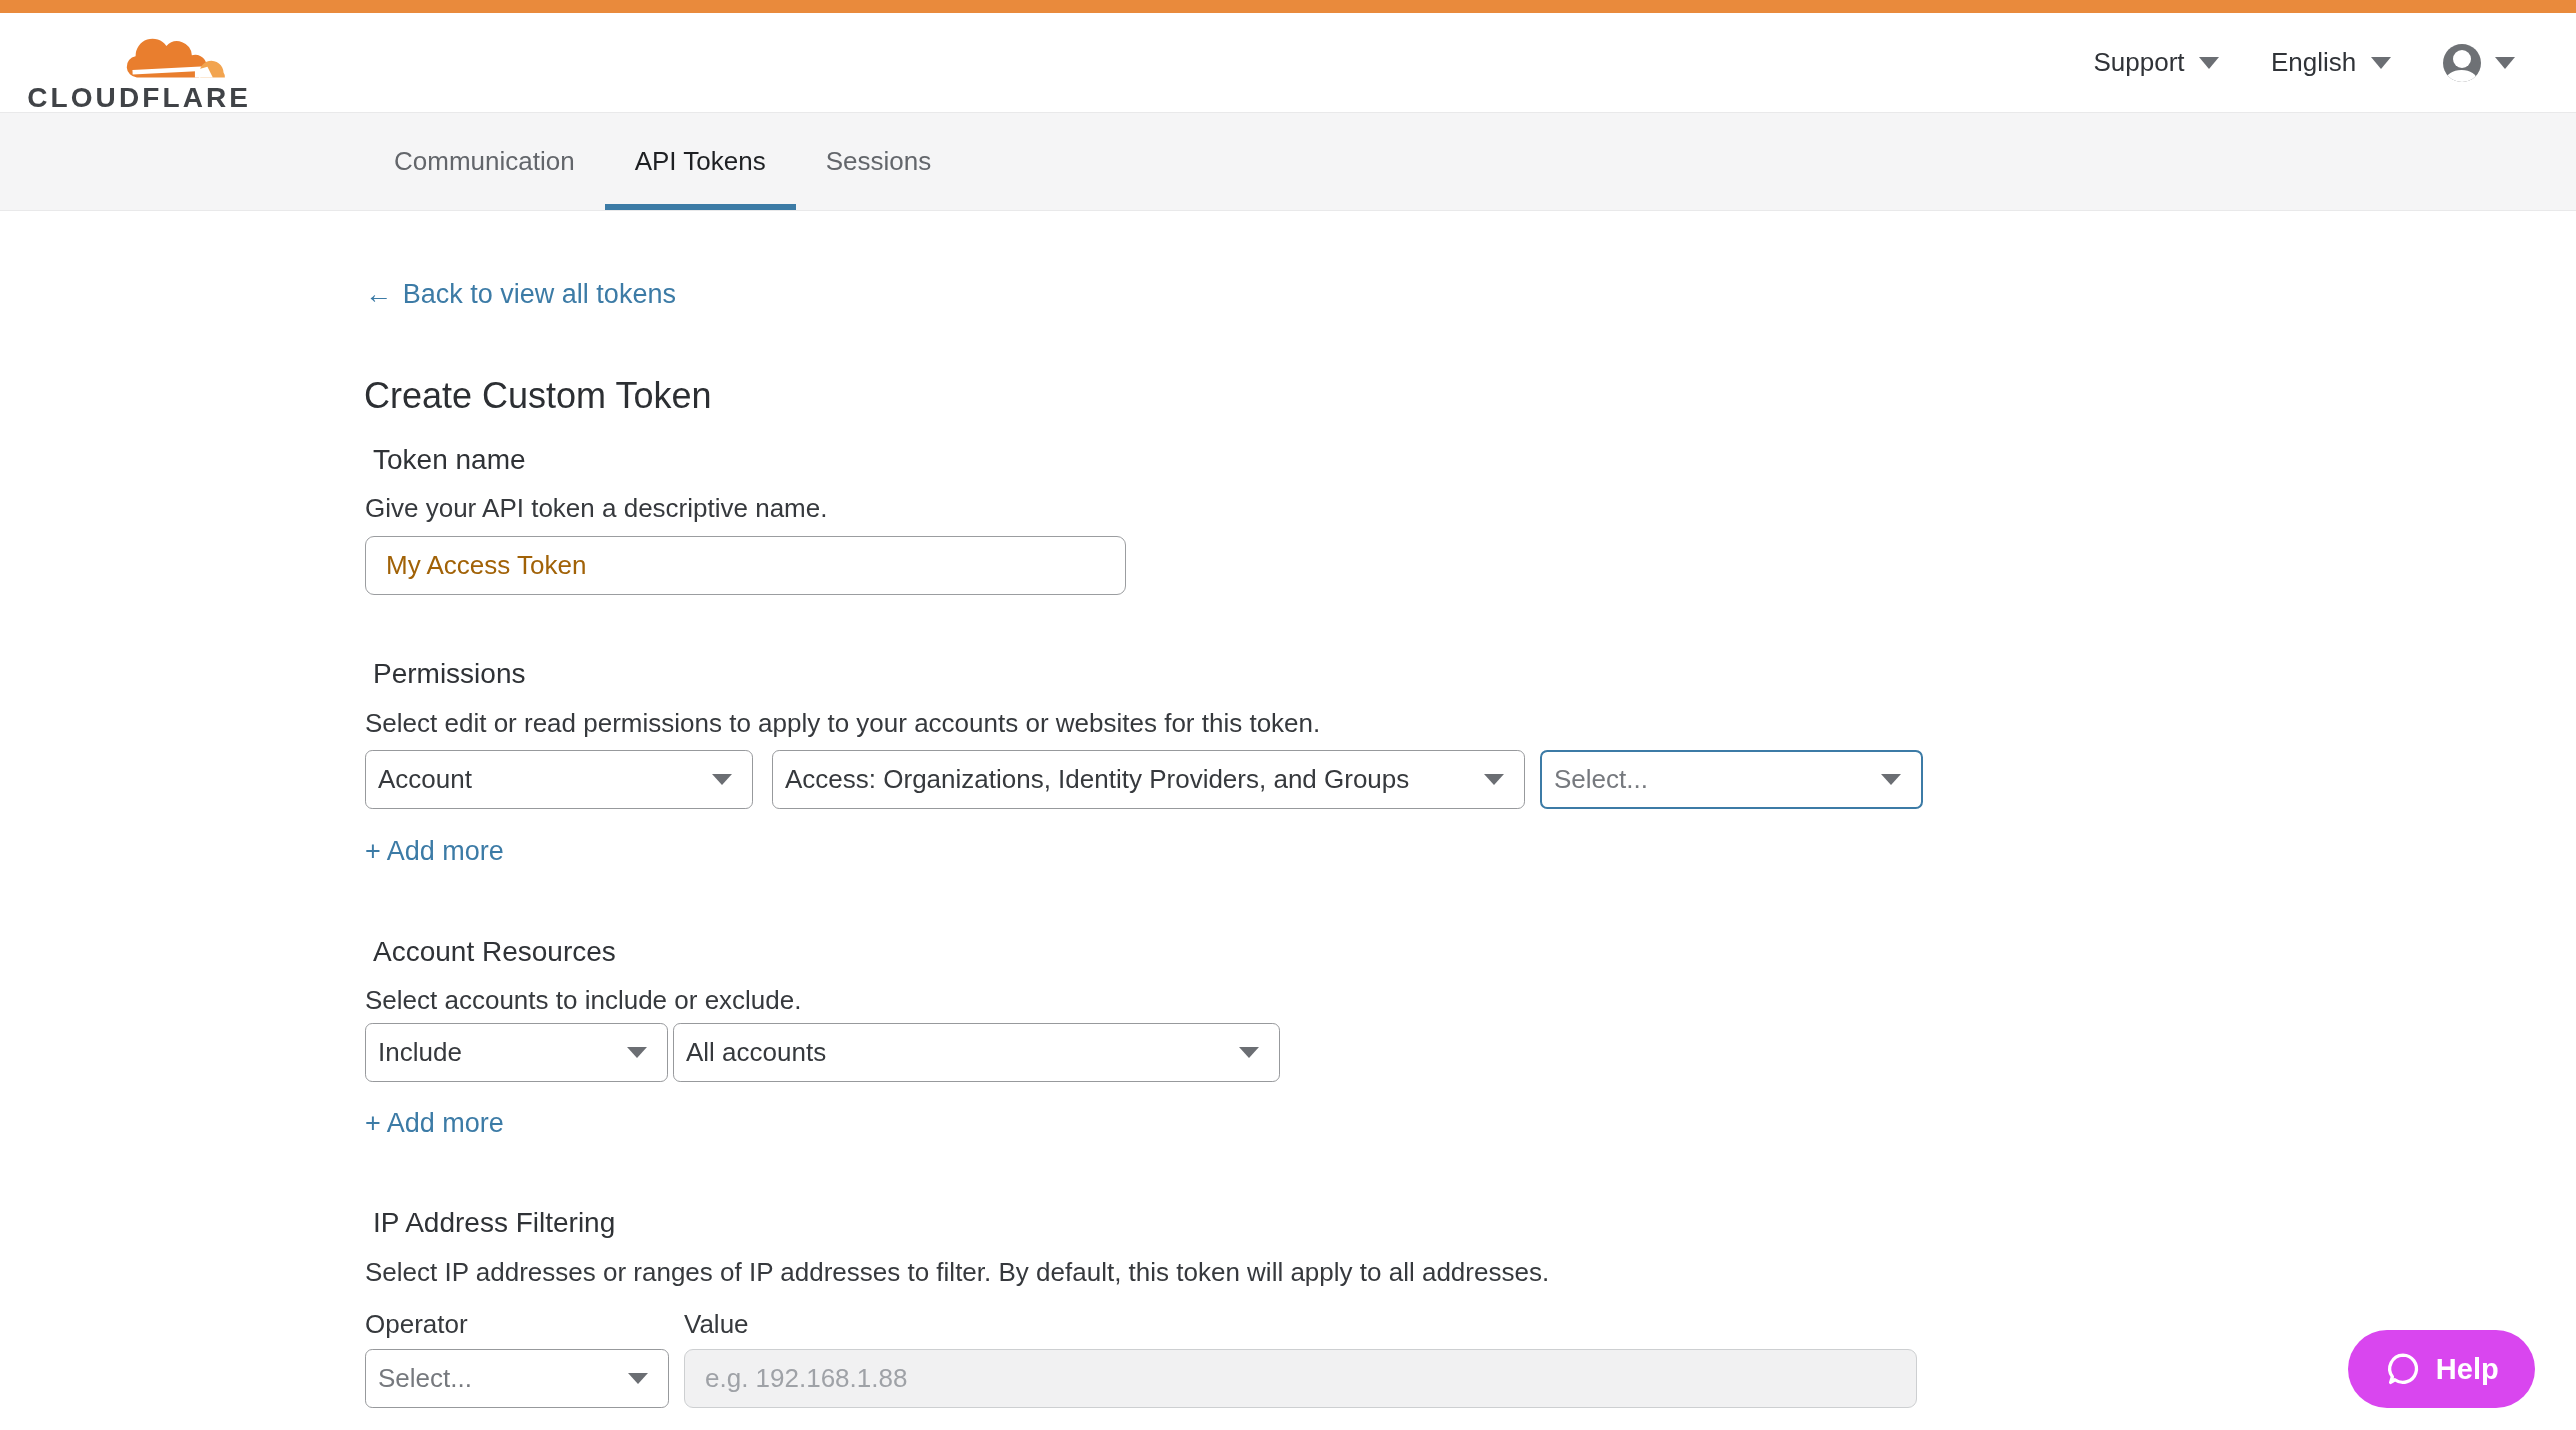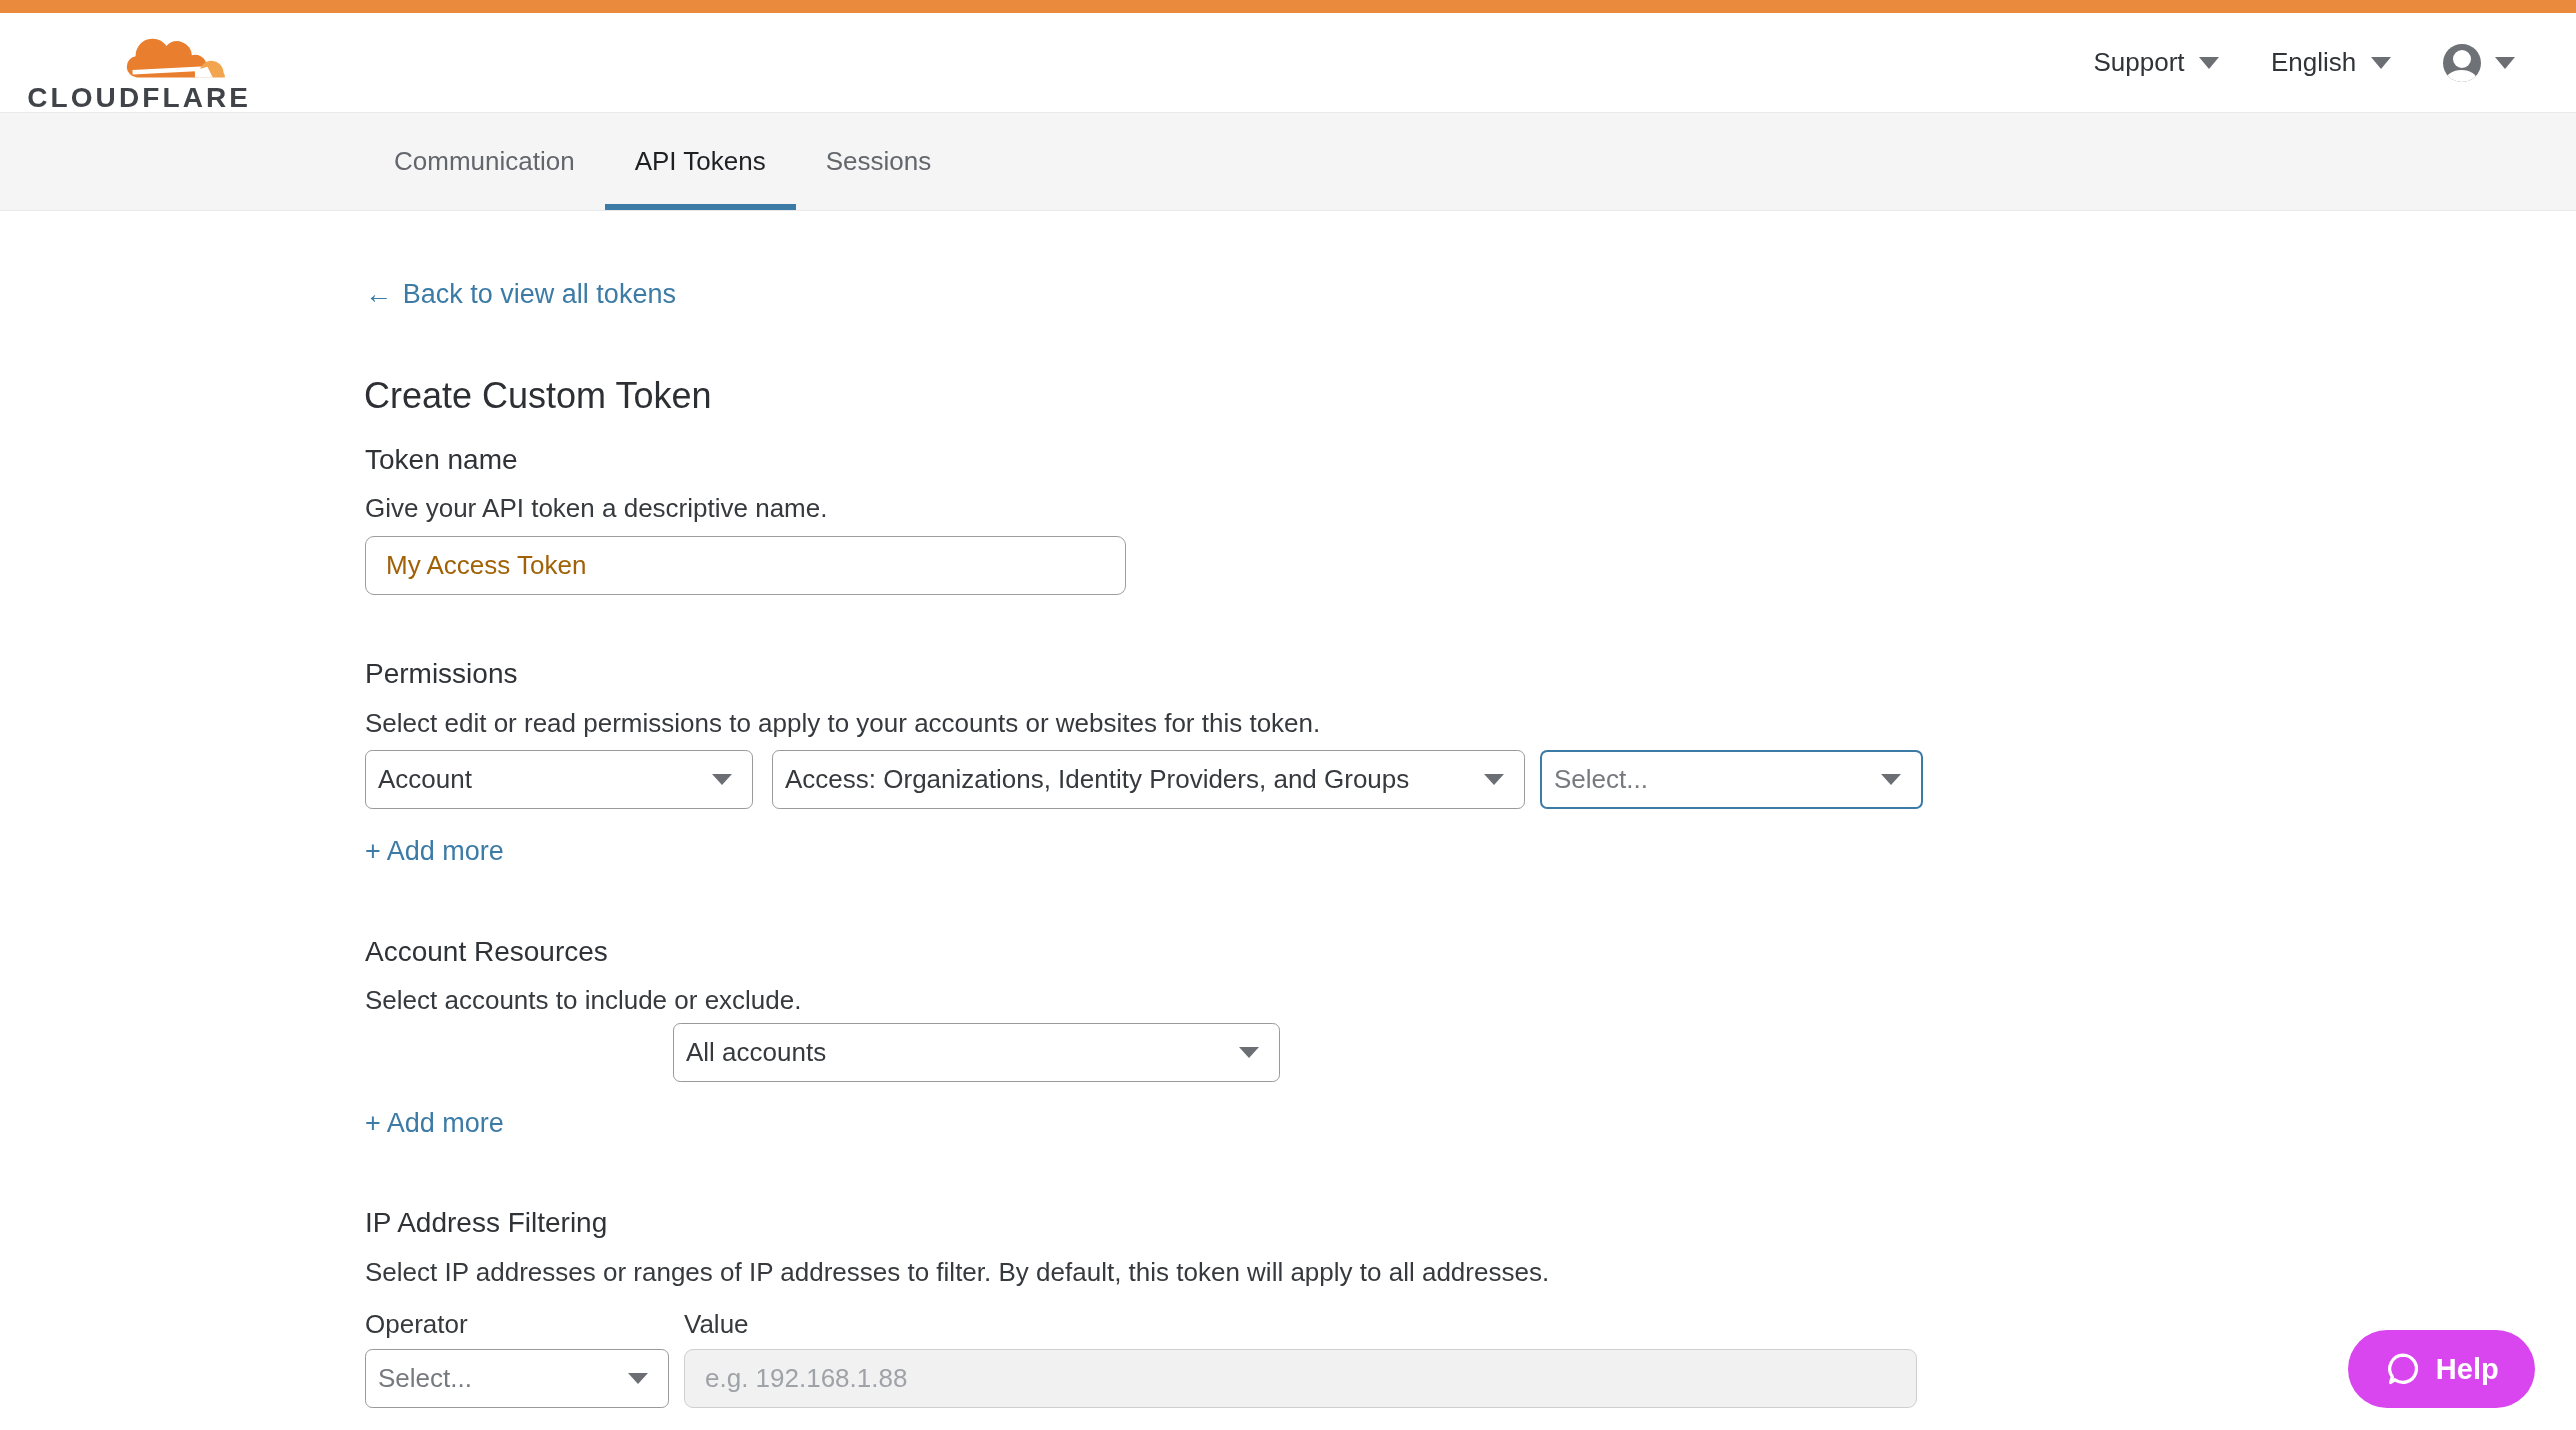--- a/index.html
+++ b/index.html
@@ -30,21 +30,21 @@
     border-top:0.9px solid #E9E9EA; border-bottom:0.9px solid #E9E9EA; display:flex; padding-left:364px; }
   .tab { position:relative; height:97px; display:flex; align-items:center; padding:0 30px;
     font-size:26px; color:#63666B; cursor:pointer; }
   .tab.active { color:#1E2023; font-weight:500; }
   .tab .underline { position:absolute; left:0; bottom:0; width:100%; height:6.3px; background:#3C7BA6; }
 
   
   .back-link { position:absolute; left:365px; top:279px; font-size:27px; color:#3C7BA6;
     display:flex; gap:10.8px; cursor:pointer; }
   .h1 { position:absolute; left:364px; top:375px; font-size:36px; font-weight:500; color:#2C2F33; }
-  .h2 { position:absolute; left:365px; font-size:28px; font-weight:500; color:#2F3236; }
+  .h2 { position:absolute; left:373px; font-size:28px; font-weight:500; color:#2F3236; }
   .desc { position:absolute; left:365px; font-size:26px; color:#36393D; }
   .small-label { position:absolute; font-size:26px; color:#36393D; }
 
   .text-input { position:absolute; height:59px; border:1.8px solid #9B9DA0; border-radius:9px;
     background:#fff; font-family:inherit; font-size:26px; color:#a16207; padding:0 20px; outline:none; }
   .text-input.disabled { background:#F1F1F2; border-color:#CDCFD1; color:#9FA2A7; }
   .text-input::placeholder { color:#9FA2A7; }
 
   .sel { position:absolute; height:59px; border:1.8px solid #97999C; border-radius:7.2px; background:#fff;
     display:flex; align-items:center; padding:0 52px 0 12px; font-size:26px; color:#36393D; cursor:pointer; }
@@ -142,20 +142,24 @@
     <span>Select...</span>
     <span class="sel-caret"></span>
   </div>
 
 
   <div class="add-more" style="top:836px;">+ Add more</div>
 
   <div class="h2" style="top:936px;">Account Resources</div>
   <div class="desc" style="top:985px;">Select accounts to include or exclude.</div>
 
+  <div class="sel" style="left:365px; top:1023px; width:303px;">
+    <span>Include</span>
+    <span class="sel-caret"></span>
+  </div>
   <div class="sel" style="left:673px; top:1023px; width:607px;">
     <span>All accounts</span>
     <span class="sel-caret"></span>
   </div>
 
   <div class="add-more" style="top:1108px;">+ Add more</div>
 
   <div class="h2" style="top:1207px;">IP Address Filtering</div>
   <div class="desc" style="top:1257px;">Select IP addresses or ranges of IP addresses to filter. By default, this token will apply to all addresses.</div>
 

